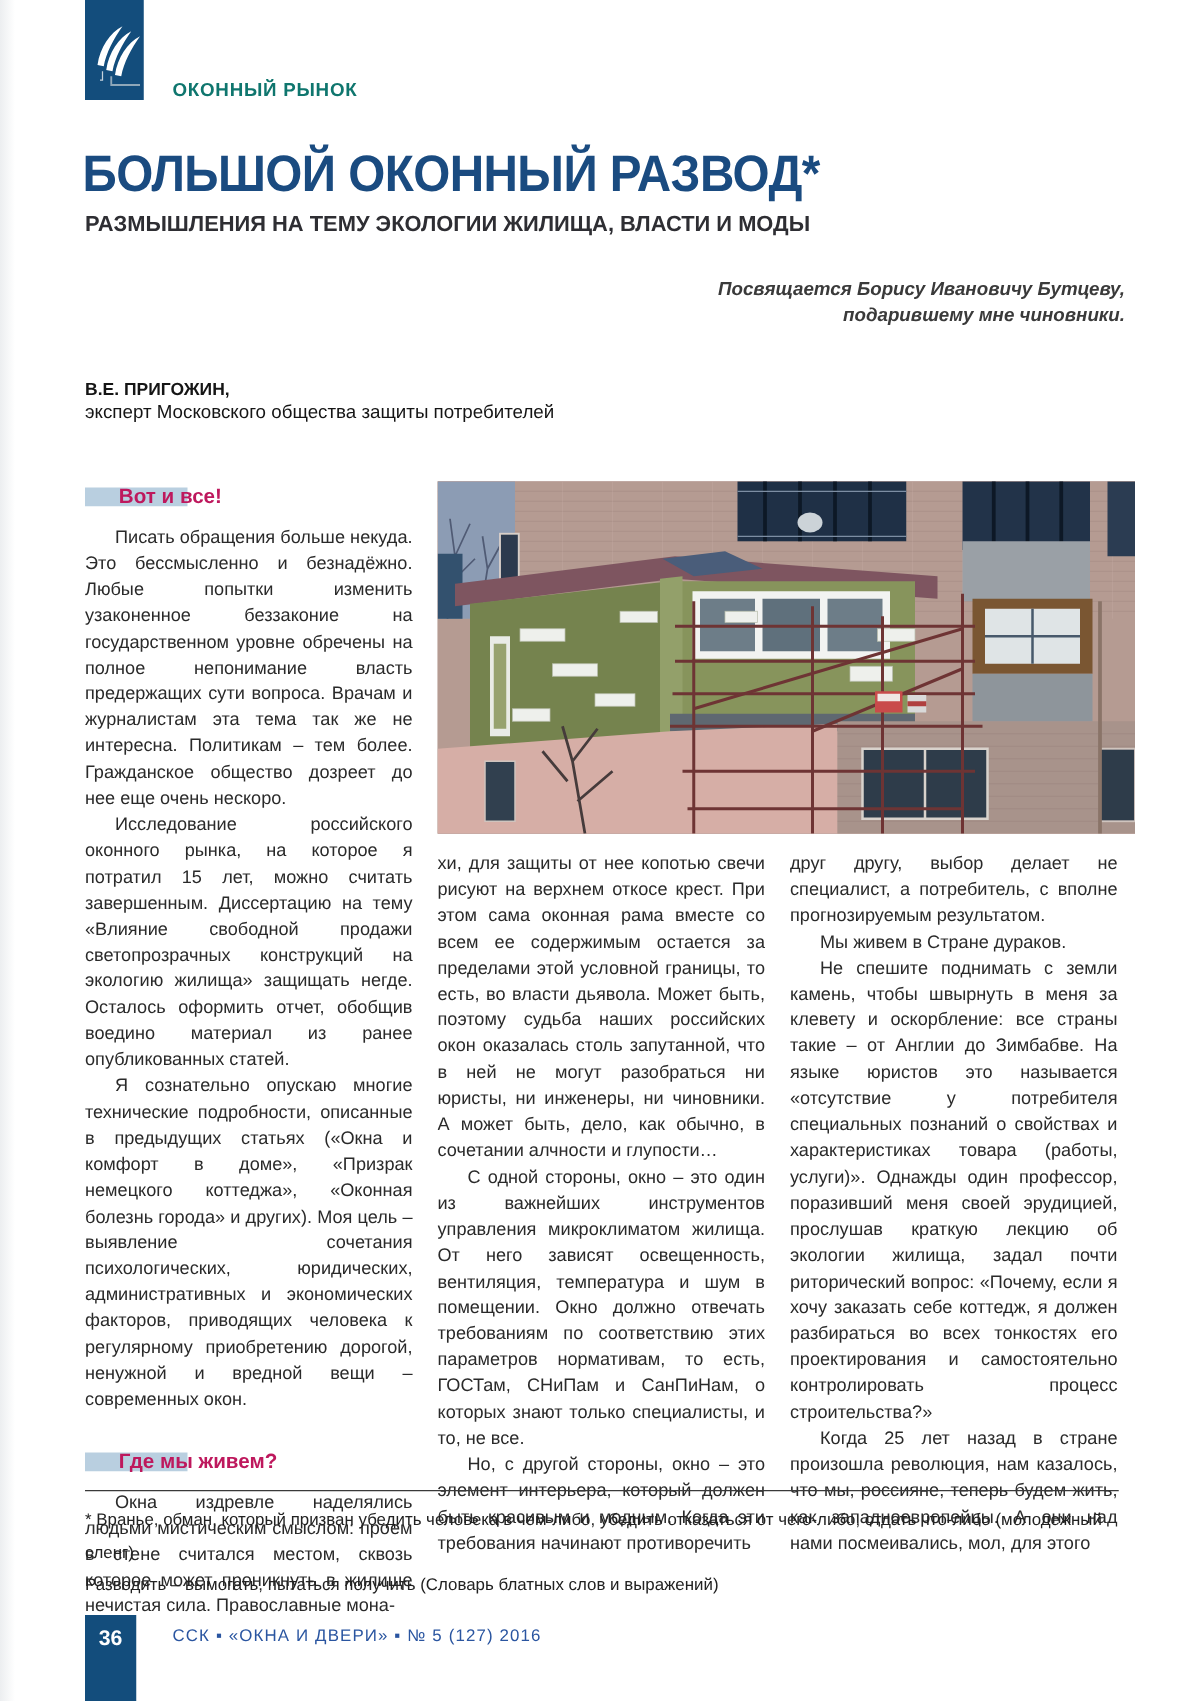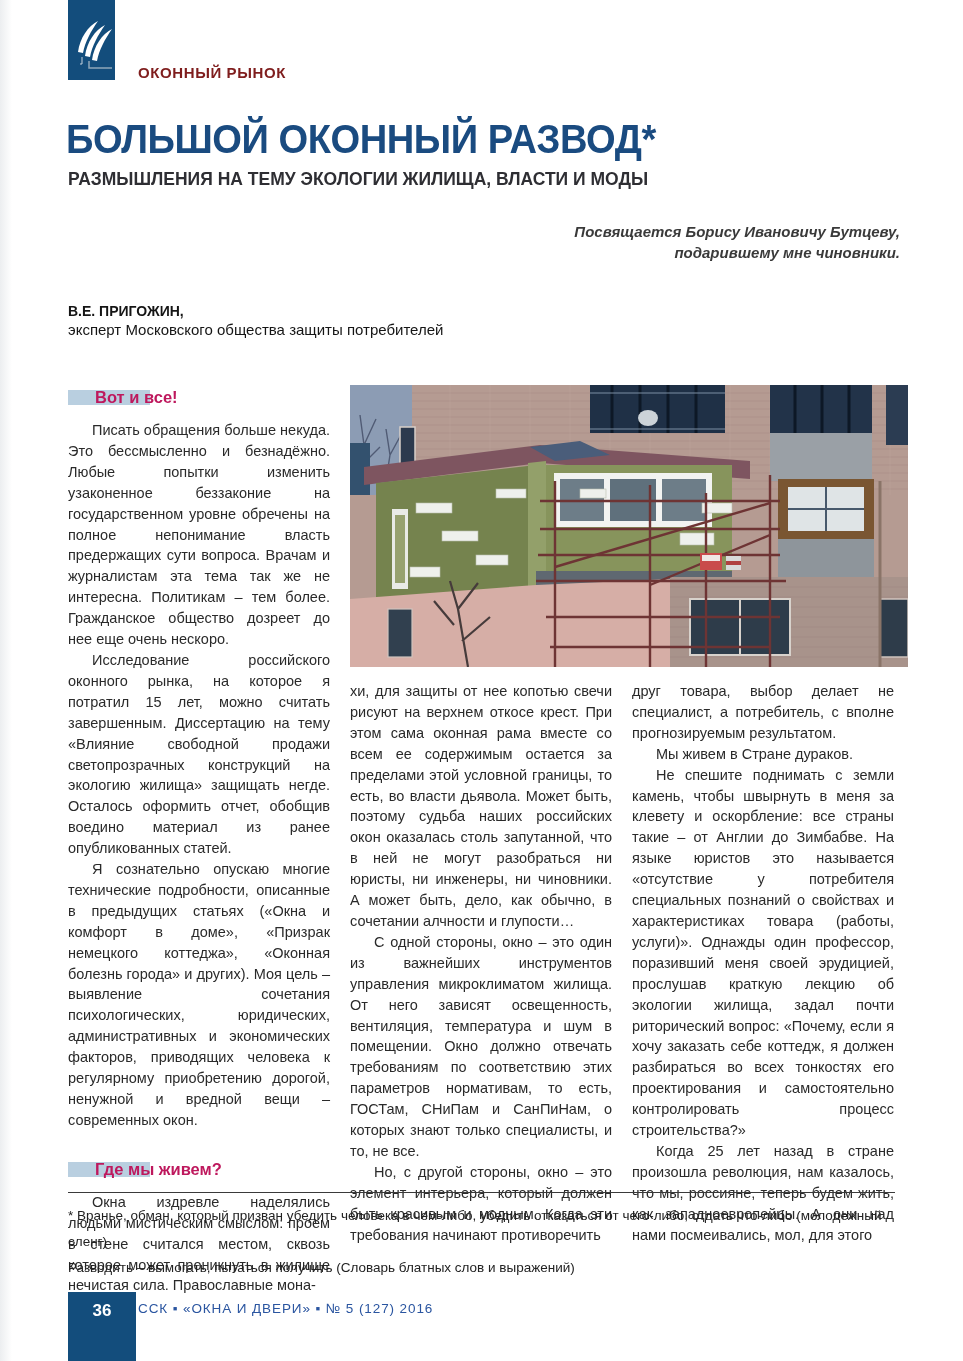--- a/index.html
+++ b/index.html
@@ -4,21 +4,21 @@
 <style>
   html,body{margin:0;padding:0;background:#ffffff;}
   .page{position:relative;width:963px;height:1361px;background:#fff;overflow:hidden;
         font-family:"Liberation Sans",sans-serif;color:#2a2a2a;}
   .page::before{content:"";position:absolute;left:0;top:0;width:12px;height:100%;
         background:linear-gradient(90deg,#eceef0,#ffffff);pointer-events:none;}
 
   
   .logo-box{position:absolute;left:68px;top:0;width:47px;height:80px;background:#134d7c;}
   .section-label{position:absolute;left:138px;top:64px;font-size:15px;font-weight:700;
-        color:#7f1d1d;letter-spacing:.6px;}
+        color:#0f766e;letter-spacing:.6px;}
 
   
   .title{position:absolute;left:66px;top:116px;font-size:41px;font-weight:700;color:#1a4b80;
         letter-spacing:-.5px;transform:scaleX(.93);transform-origin:left;white-space:nowrap;}
   .subtitle{position:absolute;left:68px;top:169px;font-size:17.5px;font-weight:700;color:#2e2e33;}
 
   .dedication{position:absolute;right:63px;top:221px;text-align:right;font-style:italic;
         font-weight:700;font-size:15px;line-height:21px;color:#3a3a3a;}
 
   .author{position:absolute;left:68px;top:303px;color:#151515;}
@@ -43,21 +43,21 @@
   .col-heading .hl{position:absolute;left:0;top:3px;width:82px;height:15px;background:#b9cfe0;}
   .col-heading .ht{position:relative;}
 
   
   .footnote-rule{position:absolute;left:68px;top:1192px;width:827px;height:0;
         border-top:1.5px solid #3a3a3a;}
   .footnote{position:absolute;left:68px;top:1203px;width:832px;font-size:13.5px;
         line-height:26px;color:#222;}
 
   
-  .footer-box{position:absolute;left:68px;top:1292px;width:68px;height:69px;background:#134d7c;
+  .footer-box{position:absolute;left:68px;top:1292px;width:41px;height:69px;background:#134d7c;
         color:#fff;font-weight:700;font-size:17px;text-align:center;padding-top:9px;
         box-sizing:border-box;}
   .journal{position:absolute;left:138px;top:1301px;font-size:13.5px;color:#2a55a0;
         letter-spacing:.9px;}
 </style>
 </head>
 <body>
 
 <div class="page">
 
@@ -203,21 +203,21 @@
         <p class="body-p">Я сознательно опускаю многие технические подробности, описанные в предыдущих статьях («Окна и комфорт в доме», «Призрак немецкого коттеджа», «Оконная болезнь города» и других). Моя цель – выявление сочетания психологических, юридических, административных и экономических факторов, приводящих человека к регулярному приобретению дорогой, ненужной и вредной вещи – современных окон.</p>
         <h3 class="col-heading"><span class="hl"></span><span class="ht">Где мы живем?</span></h3>
         <p class="body-p">Окна издревле наделялись людьми мистическим смыслом: проем в стене считался местом, сквозь которое может проникнуть в жилище нечистая сила. Православные мона-</p>
       </div>
     <div class="col pad">
         <p class="body-p noindent">хи, для защиты от нее копотью свечи рисуют на верхнем откосе крест. При этом сама оконная рама вместе со всем ее содержимым остается за пределами этой условной границы, то есть, во власти дьявола. Может быть, поэтому судьба наших российских окон оказалась столь запутанной, что в ней не могут разобраться ни юристы, ни инженеры, ни чиновники. А может быть, дело, как обычно, в сочетании алчности и глупости…</p>
         <p class="body-p">С одной стороны, окно – это один из важнейших инструментов управления микроклиматом жилища. От него зависят освещенность, вентиляция, температура и шум в помещении. Окно должно отвечать требованиям по соответствию этих параметров нормативам, то есть, ГОСТам, СНиПам и СанПиНам, о которых знают только специалисты, и то, не все.</p>
         <p class="body-p">Но, с другой стороны, окно – это элемент интерьера, который должен быть красивым и модным. Когда эти требования начинают противоречить</p>
       </div>
     <div class="col pad">
-        <p class="body-p noindent">друг товара, выбор делает не специалист, а потребитель, с вполне прогнозируемым результатом.</p>
+        <p class="body-p noindent">друг другу, выбор делает не специалист, а потребитель, с вполне прогнозируемым результатом.</p>
         <p class="body-p">Мы живем в Стране дураков.</p>
         <p class="body-p">Не спешите поднимать с земли камень, чтобы швырнуть в меня за клевету и оскорбление: все страны такие – от Англии до Зимбабве. На языке юристов это называется «отсутствие у потребителя специальных познаний о свойствах и характеристиках товара (работы, услуги)». Однажды один профессор, поразивший меня своей эрудицией, прослушав краткую лекцию об экологии жилища, задал почти риторический вопрос: «Почему, если я хочу заказать себе коттедж, я должен разбираться во всех тонкостях его проектирования и самостоятельно контролировать процесс строительства?»</p>
         <p class="body-p">Когда 25 лет назад в стране произошла революция, нам казалось, что мы, россияне, теперь будем жить, как западноевропейцы. А они над нами посмеивались, мол, для этого</p>
       </div>
   </div>
 
   <div class="footnote-rule"></div>
   <div class="footnote">
     <div>* Вранье, обман, который призван убедить человека в чем-либо, убедить отказаться от чего-либо, отдать что-либо (молодежный сленг)</div>
     <div>Разводить – вымогать, пытаться получить (Словарь блатных слов и выражений)</div>

